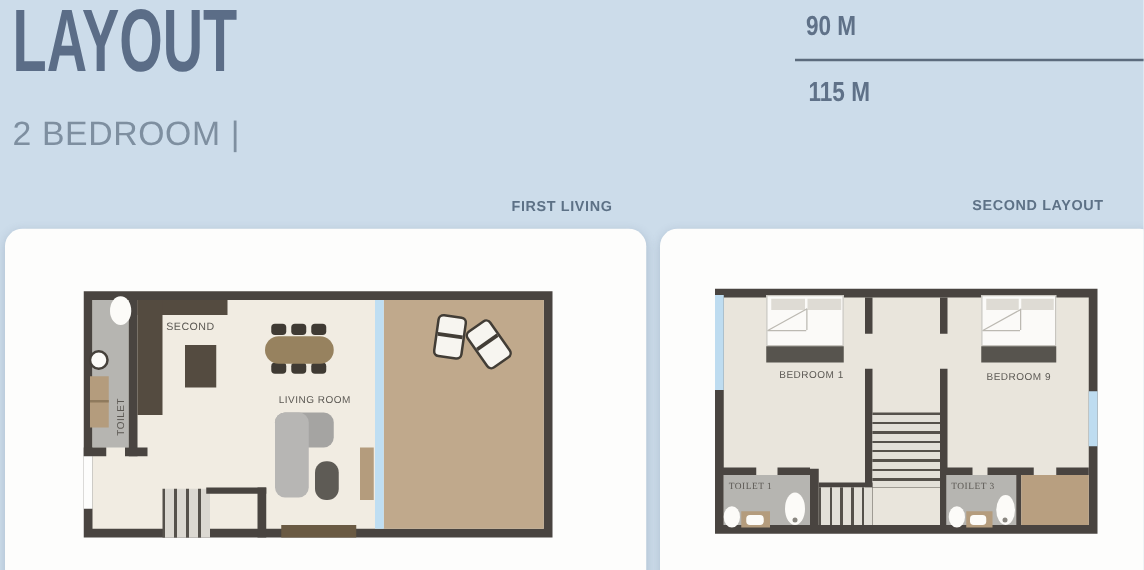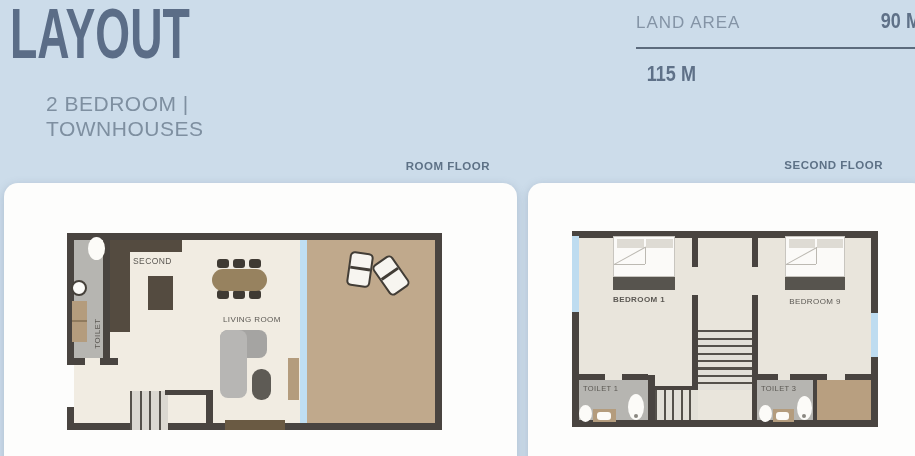--- a/index.html
+++ b/index.html
@@ -4,22 +4,22 @@
 <style>
   html,body{margin:0;padding:0;}
   body{width:915px;height:456px;overflow:hidden;font-family:"Liberation Sans",sans-serif;}
   .stage{position:relative;width:915px;height:456px;background:#ccdcea;overflow:hidden;}
   .abs{position:absolute;}
 
   
   .title{position:absolute;left:10px;top:0px;height:70px;}
   .title-inner{display:inline-block;font-size:71px;font-weight:bold;color:#5b6d87;
     letter-spacing:0px;transform:scaleX(0.63);transform-origin:left top;line-height:0.95;}
-  .subtitle{position:absolute;left:10px;top:92px;font-size:21px;color:#7e8fa0;
-    letter-spacing:0.5px;line-height:1.18;margin-left:36px;}
+  .subtitle{position:absolute;left:10px;top:92px;font-size:27px;color:#7e8fa0;
+    letter-spacing:0.5px;line-height:1.18;}
 
   
   .summary{position:absolute;left:636px;top:8px;right:-6px;}
   .srow{display:flex;justify-content:space-between;align-items:baseline;}
   .srow.first{padding-bottom:13px;border-bottom:2px solid #5c6b7d;}
   .srow.second{padding-top:12px;}
   .slabel{font-size:17px;color:#8494a6;letter-spacing:1px;}
   .svalue{display:inline-block;font-size:22px;font-weight:bold;color:#5f7188;
     transform:scaleX(0.82);transform-origin:right center;letter-spacing:0px;}
 
@@ -34,21 +34,21 @@
   .card1{left:4px;width:513px;}
   .card2{left:528px;width:398px;}
 
   
   .plan{position:absolute;background:#494440;}
   .plan1{left:63px;top:50px;width:375px;height:197px;}
   .plan2{left:44px;top:48px;width:306px;height:196px;}
   .wall{background:#494440;}
   .gap{background:#fdfdfc;}
   .label{font-size:8px;color:#5b5853;letter-spacing:0.4px;white-space:nowrap;}
-  .label.small{font-size:7.5px;}
+  .label.small{font-size:7.5px;font-family:Liberation Serif, serif;}
   .wood{background:#b49c7d;}
   .ellipse{background:#fcfbf8;border-radius:50%;}
   .treads-v{background:repeating-linear-gradient(to right,#55514b 0 2px,#dbd8d1 2px 9.5px);}
   .treads-h{background:repeating-linear-gradient(to bottom,#55514b 0 2px,#e3e0d8 2px 7.5px);}
   .treads-v2{background:repeating-linear-gradient(to right,#55514b 0 2px,#e3e0d8 2px 8.6px);}
   .lounge{background:#f7f5f0;border:2.5px solid #423d36;border-radius:5px;}
   .lounge .seat-line{position:absolute;left:0;right:0;height:2.5px;background:#423d36;top:13px;}
   .bed{background:#fbfaf8;border:1px solid #c8c5bf;}
   .pillow{position:absolute;background:#dedbd4;}
   .fold{position:absolute;border-top:1.2px solid #bcb9b2;}
@@ -63,35 +63,33 @@
 </head>
 <body>
 
 <div class="stage">
 
   <div class="title">
     <span class="title-inner">LAYOUT</span>
   </div>
   <div class="subtitle">
     <div>2 BEDROOM |</div>
-    <div>TOWNHOUSES</div>
   </div>
 
   <div class="summary">
     <div class="srow first">
-      <span class="slabel">LAND AREA</span>
       <span class="svalue">90 M</span>
     </div>
     <div class="srow second">
       <span class="svalue">115 M</span>
     </div>
   </div>
 
-  <div class="floor-heading fh1">ROOM FLOOR</div>
-  <div class="floor-heading fh2">SECOND FLOOR</div>
+  <div class="floor-heading fh1">FIRST LIVING</div>
+  <div class="floor-heading fh2">SECOND LAYOUT</div>
 
   <div class="card card1">
     <div class="plan plan1">
 
       <div class="abs" style="left:7px;top:7px;width:361px;height:183px;background:#f1ece2;"></div>
 
       <div class="abs" style="left:240px;top:7px;width:128px;height:183px;background:#c0a98c;"></div>
 
       <div class="abs" style="left:233px;top:7px;width:7px;height:183px;background:#bfdef2;"></div>
 
@@ -189,21 +187,21 @@
       <div class="abs wall" style="left:273px;top:143px;width:26px;height:6px;"></div>
 
       <div class="abs bed" style="left:41px;top:5px;width:62px;height:41px;box-sizing:border-box;">
         <div class="pillow" style="left:3px;top:2px;width:27px;height:9px;"></div>
         <div class="pillow" style="left:32px;top:2px;width:27px;height:9px;"></div>
         <div class="fold" style="left:0px;top:27px;width:31px;"></div>
         <div class="fold" style="left:0px;top:27px;width:36px;transform:rotate(-29deg);transform-origin:left top;"></div>
         <div class="fold" style="left:31px;top:10px;width:0px;height:17px;border-top:none;border-left:1.2px solid #bcb9b2;"></div>
       </div>
       <div class="abs bench" style="left:41px;top:46px;width:62px;height:13px;"></div>
-      <div class="abs label" style="left:41px;top:64px;width:62px;text-align:left;font-weight:bold;">BEDROOM 1</div>
+      <div class="abs label" style="left:41px;top:64px;width:62px;text-align:right;">BEDROOM 1</div>
 
       <div class="abs bed" style="left:213px;top:5px;width:60px;height:41px;box-sizing:border-box;">
         <div class="pillow" style="left:3px;top:2px;width:26px;height:9px;"></div>
         <div class="pillow" style="left:31px;top:2px;width:26px;height:9px;"></div>
         <div class="fold" style="left:0px;top:27px;width:30px;"></div>
         <div class="fold" style="left:0px;top:27px;width:35px;transform:rotate(-29deg);transform-origin:left top;"></div>
         <div class="fold" style="left:30px;top:10px;width:0px;height:17px;border-top:none;border-left:1.2px solid #bcb9b2;"></div>
       </div>
       <div class="abs bench" style="left:213px;top:46px;width:60px;height:13px;"></div>
       <div class="abs label" style="left:213px;top:66px;width:60px;text-align:center;">BEDROOM 9</div>

